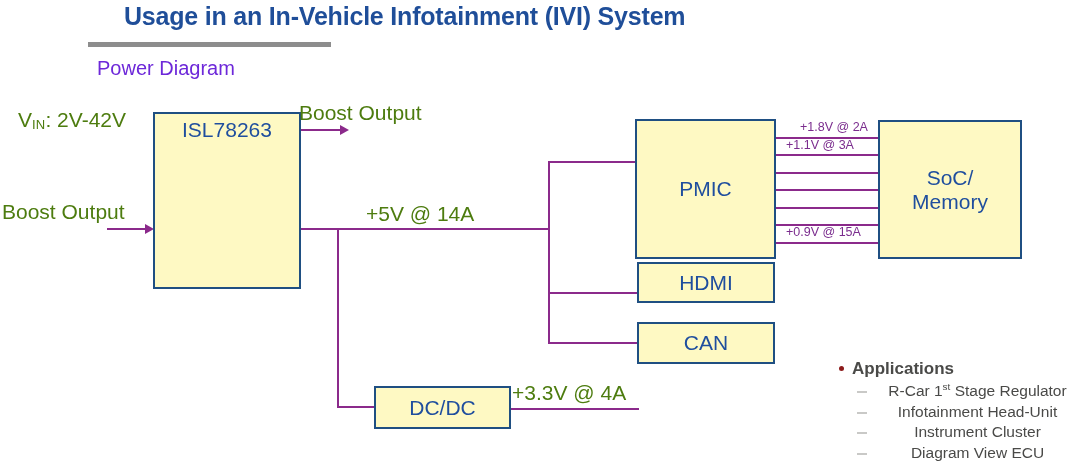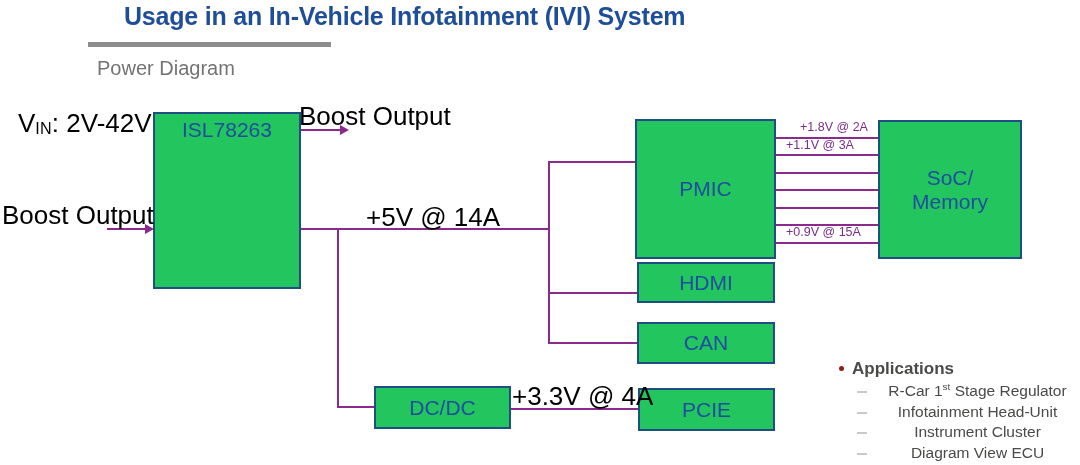--- a/index.html
+++ b/index.html
@@ -41,30 +41,30 @@
     top: 42px;
     width: 243px;
     height: 5px;
     background: #8d8d8d;
   }
   .subtitle {
     position: absolute;
     left: 97px;
     top: 57px;
     font-size: 20px;
-    color: #737373;
+    color: #6d28d9;
     white-space: nowrap;
   }
 
   
   .box {
     position: absolute;
     box-sizing: border-box;
     border: 2px solid #1f4f82;
-    background: #22c55e;
+    background: #fef9c3;
     color: #1f4e9e;
     display: flex;
     align-items: center;
     justify-content: center;
     text-align: center;
     font-size: 21px;
     line-height: 1.12;
     z-index: 3;
   }
   .box.top-label {
@@ -84,22 +84,22 @@
     position: absolute;
     width: 0; height: 0;
     border-top: 5px solid transparent;
     border-bottom: 5px solid transparent;
     border-left: 9px solid #8b2a8b;
     z-index: 2;
   }
 
   .plabel {
     position: absolute;
-    color: #000000;
-    font-size: 26px;
+    color: #4d7c0f;
+    font-size: 21px;
     white-space: nowrap;
     z-index: 4;
   }
   .plabel.small {
     font-size: 12.5px;
     color: #7b2d8e;
   }
   .plabel sub {
     font-size: 0.62em;
     vertical-align: baseline;
@@ -223,23 +223,20 @@
   </div>
   <div class="box" style="left:637px; top:322px; width:138px; height:42px;">
     <span>CAN</span>
   </div>
 
   <div class="box" style="left:374px; top:386px; width:137px; height:43px;">
     <span>DC/DC</span>
   </div>
   <div class="plabel" style="left:512px; top:381px;">+3.3V @ 4A</div>
   <div class="wire h" style="left:511px; top:408px; width:128px;"></div>
-  <div class="box" style="left:638px; top:388px; width:137px; height:43px;">
-    <span>PCIE</span>
-  </div>
 
   <div class="apps">
     <div class="apps-head">
       <span class="apps-bullet"></span>
       <span>Applications</span>
     </div>
     <ul class="apps-list">
       <li>
         <span class="apps-dash"></span>
         <span>R-Car 1</span><sup>st</sup><span> Stage Regulator</span>

